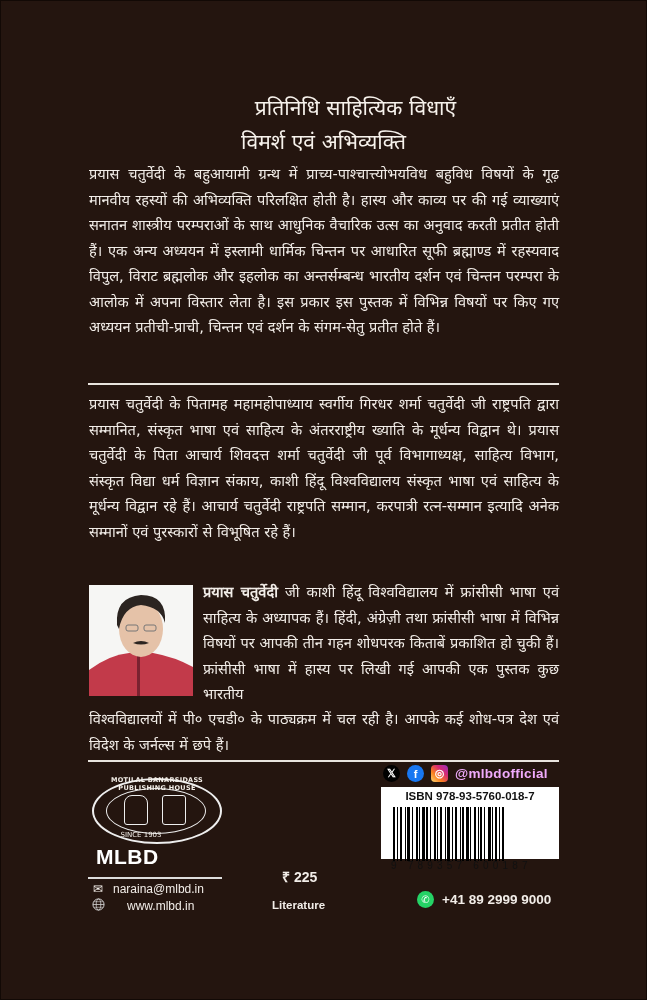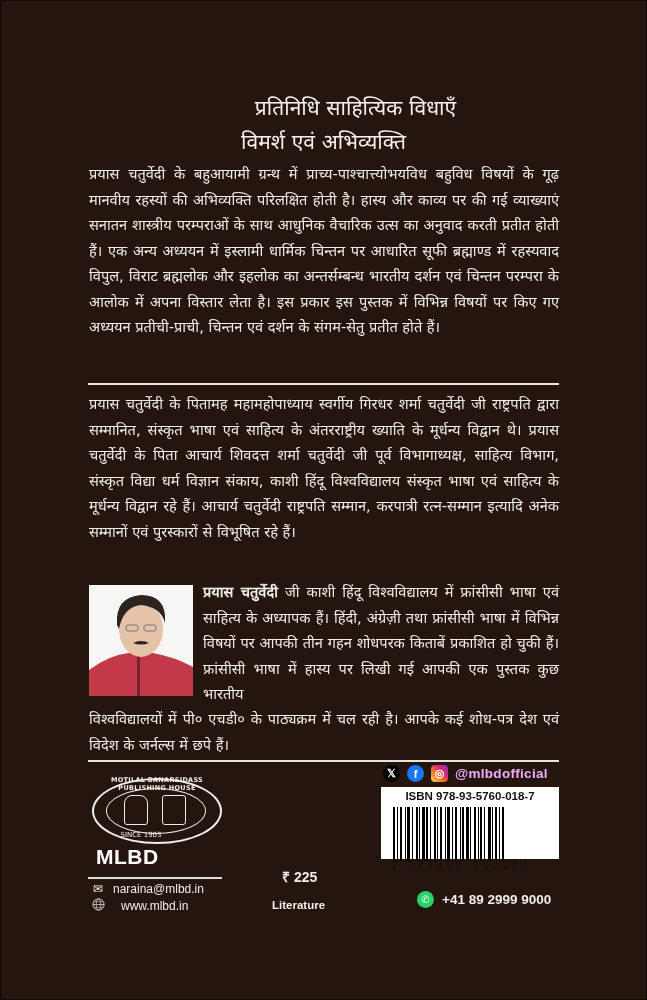--- a/index.html
+++ b/index.html
@@ -23,21 +23,21 @@
   .logo-inner { position:absolute; left:106px; top:788px; width:98px; height:44px; border:1.5px solid #eee; border-radius:50%; }
   .logo-arc { position:absolute; left:92px; top:776px; width:130px; font-size:6.5px; text-align:center; font-weight:bold; letter-spacing:0.3px; }
   .logo-since { position:absolute; left:76px; top:831px; width:130px; text-align:center; font-size:7px; font-weight:normal; }
   .emb { position:absolute; top:795px; width:22px; height:28px; border:1.5px solid #eee; border-radius:8px 8px 3px 3px; }
   .e1 { left:124px; } .e2 { left:162px; border-radius:3px; }
   .mlbd { position:absolute; left:96px; top:845px; font-family:"Liberation Sans", sans-serif; font-weight:bold; font-size:21px; letter-spacing:0.5px; color:#fff; }
   .mlbd-rule { position:absolute; left:88px; top:877px; width:134px; height:1.5px; background:#ddd; }
   .contact { position:absolute; left:91px; font-family:"Liberation Sans", sans-serif; font-size:12px; color:#f2ede8; display:flex; align-items:center; gap:8px; }
   .c1 { top:882px; } .c2 { top:898px; }
   .contact .ic { width:14px; text-align:center; font-size:12px; }
-  .contact .c2txt { margin-left:8px; }
+  .contact .c2txt { margin-left:14px; }
   .price { position:absolute; left:282px; top:823px; font-family:"Liberation Sans", sans-serif; font-weight:bold; font-size:14px; color:#f2ede8;margin-top:44px; }
   .category { position:absolute; left:272px; top:899px; font-family:"Liberation Sans", sans-serif; font-weight:bold; font-size:11.5px; color:#f2ede8; }
   .social { position:absolute; left:383px; top:765px; display:flex; align-items:center; gap:7px; }
   .soc-ic { width:17px; height:17px; border-radius:50%; display:flex; align-items:center; justify-content:center; font-family:"Liberation Sans", sans-serif; font-weight:bold; font-size:11px; color:#fff; }
   .ic-x { background:#000; }
   .ic-fb { background:#1877f2; }
   .ic-ig { border-radius:4px; background:linear-gradient(45deg,#feda75,#fa7e1e,#d62976,#962fbf); }
   .handle { font-family:"Liberation Sans", sans-serif; font-weight:bold; font-size:13.5px; color:#f0abfc; letter-spacing:0.3px; }
   .isbn-box { position:absolute; left:381px; top:787px; width:178px; height:72px; background:#fff; }
   .isbn-txt { position:absolute; left:0; top:3px; width:178px; text-align:center; font-family:"Liberation Sans", sans-serif; font-weight:bold; font-size:11.5px; color:#111; }

